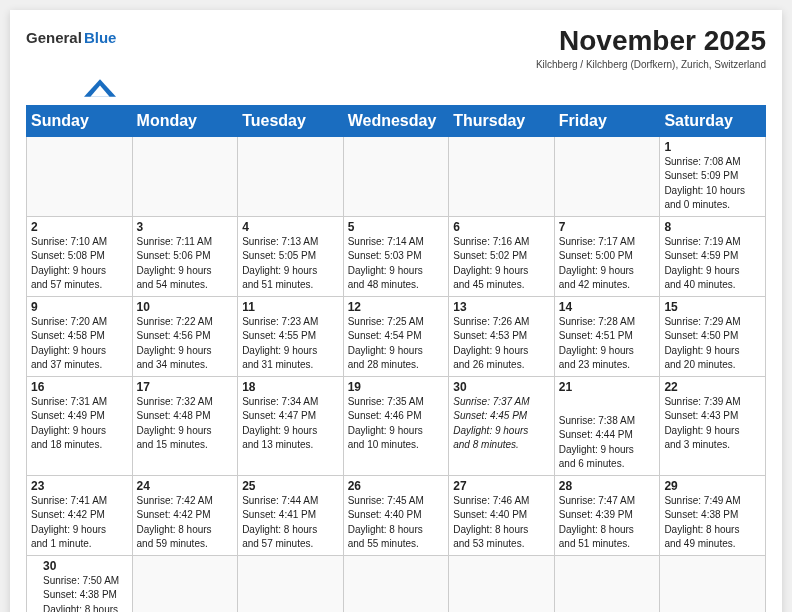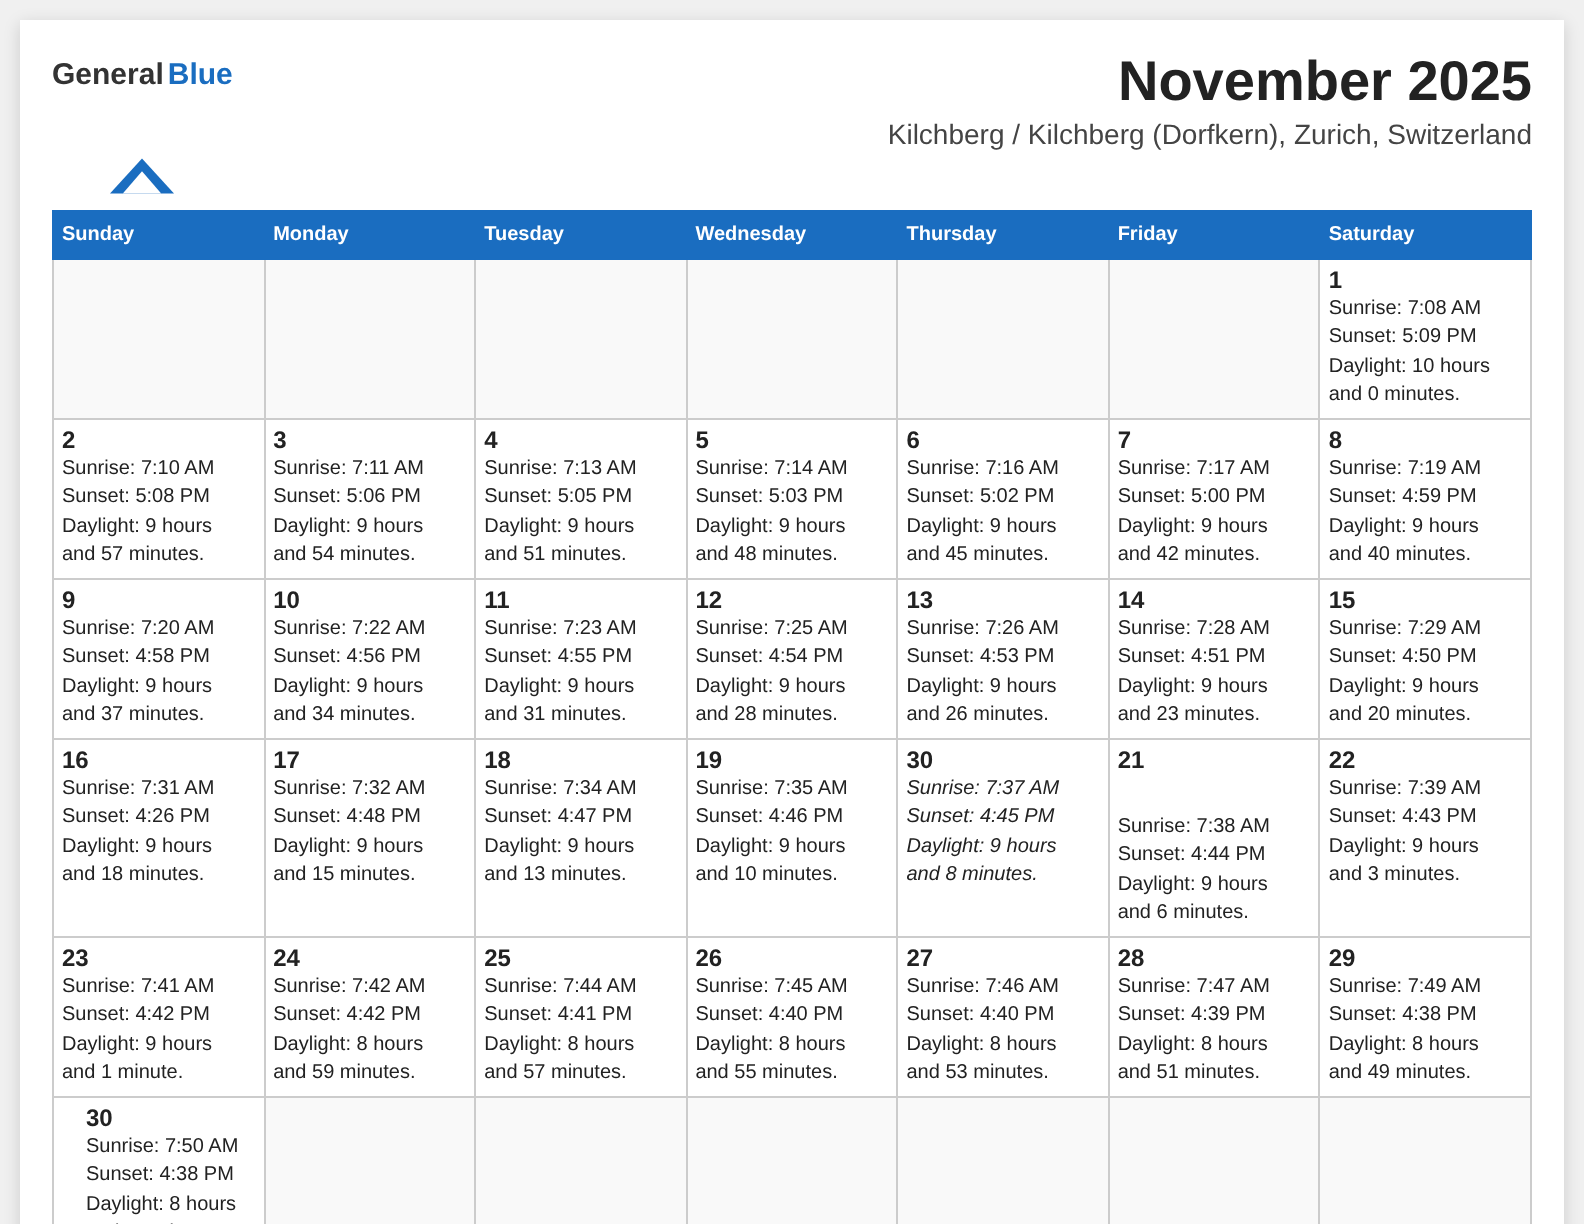--- a/index.html
+++ b/index.html
@@ -20,21 +20,21 @@
     }
     .header {
       display: flex;
       align-items: flex-start;
       justify-content: space-between;
       margin-bottom: 8px;
     }
     .logo {
       display: flex;
       flex-direction: column;
-      align-items: center;
+      align-items: flex-end;
       padding-top: 4px;
       gap: 30px;
     }
     .logo-text {
       font-size: 15px;
       font-weight: bold;
       color: #333;
       line-height: 1.1;
     }
     .logo-icon {
@@ -45,33 +45,33 @@
     .title-block {
       text-align: right;
     }
     .month-year {
       font-size: 28px;
       font-weight: bold;
       color: #222;
       line-height: 1.1;
     }
     .location {
-      font-size: 14px;
+      font-size: 10px;
       color: #444;
       margin-top: 2px;
     }
     .calendar-table {
       width: 100%;
       border-collapse: collapse;
       margin-top: 6px;
     }
     .calendar-table th {
       background: #1a6dc0;
       color: #fff;
-      font-size: 10px;
+      font-size: 16px;
       font-weight: bold;
       padding: 6px 4px;
       text-align: left;
       border: 1px solid #1a6dc0;
     }
     .calendar-table td {
       border: 1px solid #ccc;
       vertical-align: top;
       padding: 3px 4px;
       font-size: 10.5px;
@@ -249,21 +249,21 @@
             <div class="day-info" style="white-space: pre-line;">Sunrise: 7:29 AM
 Sunset: 4:50 PM
 Daylight: 9 hours
 and 20 minutes.</div>
           </td>
         </tr>
         <tr>
           <td>
             <span class="day-num">16</span>
             <div class="day-info" style="white-space: pre-line;">Sunrise: 7:31 AM
-Sunset: 4:26 PM
+Sunset: 4:49 PM
 Daylight: 9 hours
 and 18 minutes.</div>
           </td>
           <td>
             <span class="day-num">17</span>
             <div class="day-info" style="white-space: pre-line;">Sunrise: 7:32 AM
 Sunset: 4:48 PM
 Daylight: 9 hours
 and 15 minutes.</div>
           </td>

